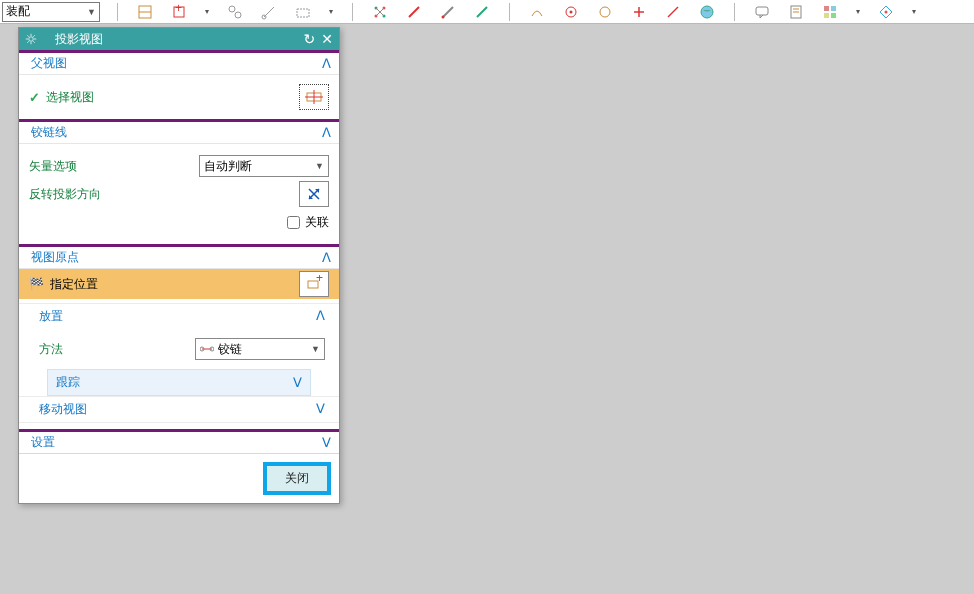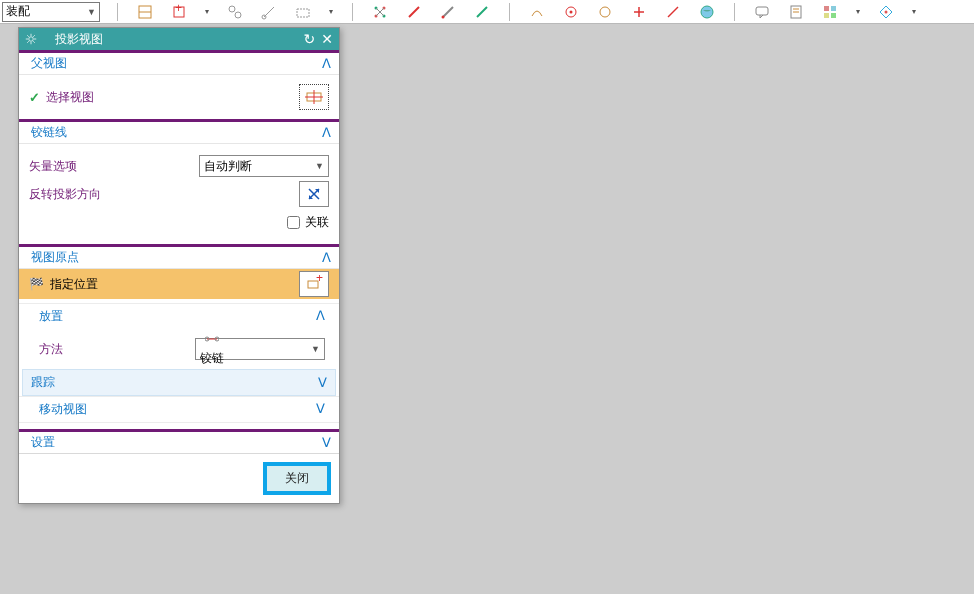--- a/index.html
+++ b/index.html
@@ -18,35 +18,35 @@
 .panel-header .title-wrap { display: flex; align-items: center; gap: 18px; }
 .panel-header .ctrls { display: flex; gap: 6px; align-items: center; }
 .panel-header .ctrls span { cursor: pointer; font-size: 14px; }
 
 .sec-hdr { height: 24px; display: flex; align-items: center; justify-content: space-between; padding: 0 8px 0 12px; border-top: 3px solid #701a75; cursor: pointer; }
 .sec-hdr.blue { color: #1478c6; }
 .chev { color: #1478c6; font-family: Arial; font-size: 13px; }
 
 .sec-body { padding: 6px 10px; border-top: 1px solid #e6e6e6; }
 .row { display: flex; align-items: center; justify-content: space-between; height: 24px; margin: 4px 0; }
-.row .lbl { color: #701a75; }
+.row .lbl { color: #15803d; }
 .field-btn { width: 30px; height: 26px; border: 1px dotted #444; display: flex; align-items: center; justify-content: center; background: #fff; cursor: pointer; }
 .field-btn.solid { border: 1px solid #888; }
 .combo { height: 22px; border: 1px solid #888; background: #fff; display: flex; align-items: center; justify-content: space-between; padding: 0 4px; cursor: pointer; min-width: 130px; }
 .combo .arrow { font-size: 9px; color: #555; }
 .chk { display: flex; align-items: center; gap: 5px; }
 .chk input { width: 13px; height: 13px; }
 
 .highlight-row { background: #f5c26b; margin: 0 -10px; padding: 0 10px; height: 30px; display: flex; align-items: center; justify-content: space-between; }
 .highlight-row .lbl-wrap { display: flex; align-items: center; gap: 6px; }
 
 .sub-sec { margin: 4px -10px 0 -10px; }
 .sub-hdr { padding: 4px 14px 4px 20px; color: #1478c6; display: flex; justify-content: space-between; border-top: 1px solid #ececec; cursor: pointer; }
 .sub-body { padding: 4px 14px 4px 20px; }
-.sub-track { background: #eaf3fb; border: 1px solid #cfe3f3; margin: 0 3px; padding: 4px 8px; display: flex; justify-content: space-between; align-items: center; color: #1478c6; cursor: pointer; }
+.sub-track { background: #eaf3fb; border: 1px solid #cfe3f3; margin: 0 28px; padding: 4px 8px; display: flex; justify-content: space-between; align-items: center; color: #1478c6; cursor: pointer; }
 
 .panel-footer { padding: 8px; display: flex; justify-content: flex-end; border-top: 1px solid #d9d9d9; }
 .btn-close { padding: 4px 18px; background: #d8eef1; border: 4px solid #0ea5e9; cursor: pointer; color: #222; }
 
 .canvas { position: absolute; top: 24px; left: 0; right: 0; bottom: 0; background: #cdcdcd; z-index: -1; }
 .drawing-frame { position: absolute; left: 527px; top: 107px; width: 317px; height: 317px; border: 1px solid #7c7c7c; }
 .axis-v { position: absolute; left: 682px; top: 113px; width: 0; height: 310px; border-left: 2px dashed #14b36b; }
 .axis-h-arrow { position: absolute; left: 682px; top: 331px; width: 140px; height: 0; border-top: 1px solid #333; }
 .axis-h-arrow::after { content: ""; position: absolute; right: -1px; top: -4px; border-left: 8px solid #333; border-top: 4px solid transparent; border-bottom: 4px solid transparent; }
 .axis-y-lbl { position: absolute; left: 828px; top: 322px; color: #333; }
@@ -297,21 +297,21 @@
 
     <div class="sub-sec">
       <div class="sub-hdr">
         <span>放置</span>
         <span class="chev">ᐱ</span>
       </div>
       <div class="sub-body">
         <div class="row">
           <span class="lbl">方法</span>
           <div class="combo">
-            <span style="display:flex;align-items:center;gap:4px;flex-direction:column;">
+            <span style="display:flex;align-items:center;gap:4px;">
               <svg width="14" height="14">
                   <line x1="2" y1="7" x2="12" y2="7" stroke="#d33"></line>
                   <circle cx="2" cy="7" r="2" fill="none" stroke="#888"></circle>
                   <circle cx="12" cy="7" r="2" fill="none" stroke="#888"></circle>
                 </svg>
               <span>铰链</span>
             </span>
             <span class="arrow">▼</span>
           </div>
         </div>

